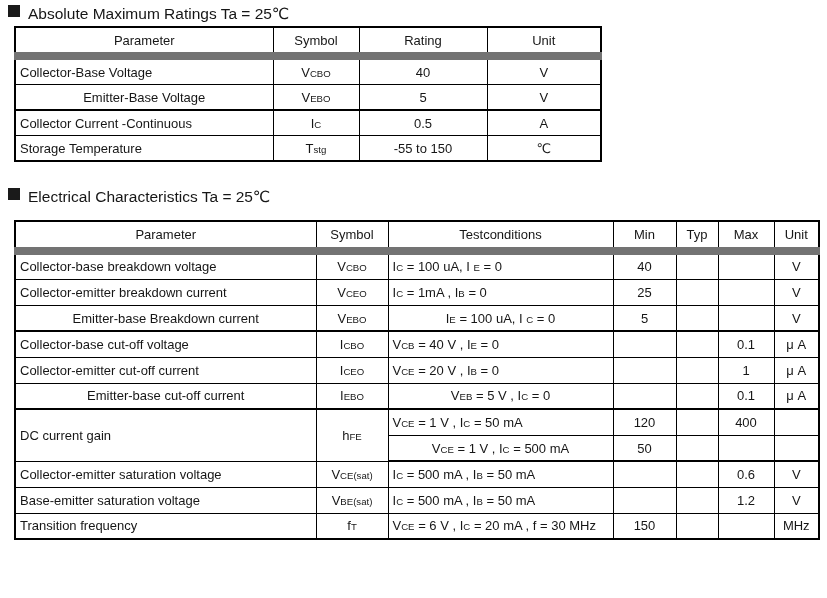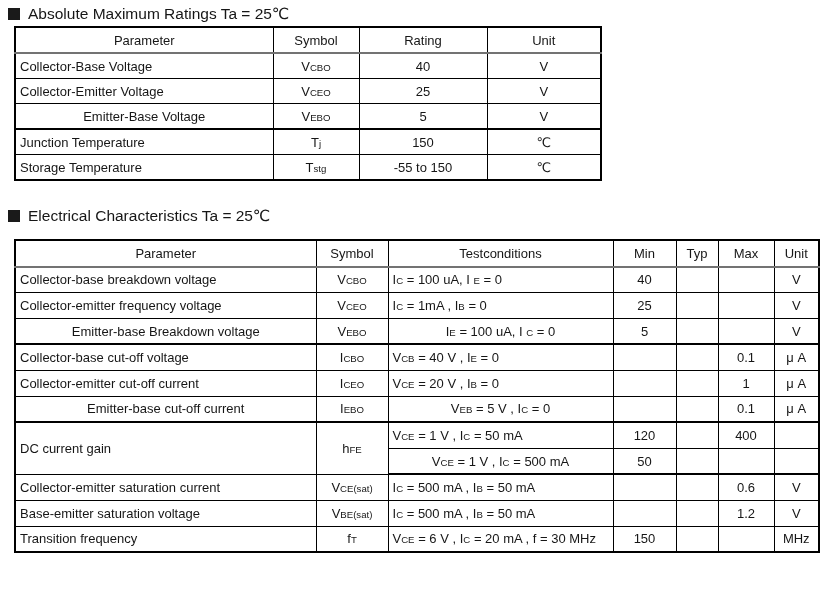--- a/index.html
+++ b/index.html
@@ -1,40 +1,40 @@
 <!DOCTYPE html>
 <html><head>
 <meta charset="utf-8">
 <style>
   html,body{margin:0;padding:0;}
   body{
     width:827px;height:598px;overflow:hidden;background:#ffffff;
     font-family:"Liberation Sans","DejaVu Sans",sans-serif;color:#161616;
   }
   .sec-title{
-    display:flex;align-items:center;gap:8px;
+    display:flex;align-items:flex-start;gap:8px;
     margin-left:8px;font-size:15.5px;color:#161616;
   }
   .sec-title .bullet{width:12px;height:12px;background:#1a1a1a;flex:0 0 auto;}
   .t1-wrap{margin-top:5px;}
   table{
     border-collapse:collapse;table-layout:fixed;margin-left:14px;
     border:2px solid #000;
   }
   .t1{width:586px;margin-top:3px;}
   .t2{width:804px;margin-top:14px;}
   td,th{
     border:1px solid #000;
     font-size:13px;font-weight:normal;
     height:24px;padding:0 4px;
     text-align:center;vertical-align:middle;
     overflow:hidden;white-space:nowrap;color:#161616;
   }
   .t2 td,.t2 th{height:24.6px;}
-  thead th{border-bottom:2px solid #737373;}
+  thead th{border-bottom:8px solid #737373;}
   td.al{text-align:left;}
   tr.gsep td{border-bottom-width:2px;text-align:center;}
   sub{font-size:74%;vertical-align:baseline;line-height:1;}
   .title2{margin-top:26px;}
 </style>
 </head>
 <body>
 
 <div>
 
@@ -59,37 +59,31 @@
           <th>Unit</th>
         </tr>
       </thead>
       <tbody>
         <tr>
           <td class="al">Collector-Base Voltage</td>
           <td>V<sub>CBO</sub></td>
           <td>40</td>
           <td>V</td>
         </tr>
-        <tr>
-          <td class="al">Collector-Emitter Voltage</td>
-          <td>V<sub>CEO</sub></td>
-          <td>25</td>
-          <td>V</td>
-        </tr>
         <tr class="gsep">
           <td class="al">Emitter-Base Voltage</td>
           <td>V<sub>EBO</sub></td>
           <td>5</td>
           <td>V</td>
         </tr>
         <tr>
-          <td class="al">Junction Temperature</td>
-          <td>T<sub>j</sub></td>
-          <td>150</td>
-          <td>℃</td>
+          <td class="al">Collector Current -Continuous</td>
+          <td>I<sub>C</sub></td>
+          <td>0.5</td>
+          <td>A</td>
         </tr>
         <tr>
           <td class="al">Storage Temperature</td>
           <td>T<sub>stg</sub></td>
           <td>-55 to 150</td>
           <td>℃</td>
         </tr>
       </tbody>
     </table>
   </div>
@@ -125,30 +119,30 @@
         <tr>
           <td class="al">Collector-base breakdown voltage</td>
           <td>V<sub>CBO</sub></td>
           <td class="al">I<sub>C</sub> = 100 uA, I <sub>E</sub> = 0</td>
           <td>40</td>
           <td></td>
           <td></td>
           <td>V</td>
         </tr>
         <tr>
-          <td class="al">Collector-emitter frequency voltage</td>
+          <td class="al">Collector-emitter breakdown current</td>
           <td>V<sub>CEO</sub></td>
           <td class="al">I<sub>C</sub> = 1mA , I<sub>B</sub> = 0</td>
           <td>25</td>
           <td></td>
           <td></td>
           <td>V</td>
         </tr>
         <tr class="gsep">
-          <td class="al">Emitter-base Breakdown voltage</td>
+          <td class="al">Emitter-base Breakdown current</td>
           <td>V<sub>EBO</sub></td>
           <td class="al">I<sub>E</sub> = 100 uA, I <sub>C</sub> = 0</td>
           <td>5</td>
           <td></td>
           <td></td>
           <td>V</td>
         </tr>
         <tr>
           <td class="al">Collector-base cut-off voltage</td>
           <td>I<sub>CBO</sub></td>
@@ -186,21 +180,21 @@
           <td></td>
         </tr>
         <tr class="gsep">
           <td class="al">V<sub>CE</sub> = 1 V , I<sub>C</sub> = 500 mA</td>
           <td>50</td>
           <td></td>
           <td></td>
           <td></td>
         </tr>
         <tr>
-          <td class="al">Collector-emitter saturation current</td>
+          <td class="al">Collector-emitter saturation voltage</td>
           <td>V<sub>CE(sat)</sub></td>
           <td class="al">I<sub>C</sub> = 500 mA , I<sub>B</sub> = 50 mA</td>
           <td></td>
           <td></td>
           <td>0.6</td>
           <td>V</td>
         </tr>
         <tr>
           <td class="al">Base-emitter saturation voltage</td>
           <td>V<sub>BE(sat)</sub></td>

